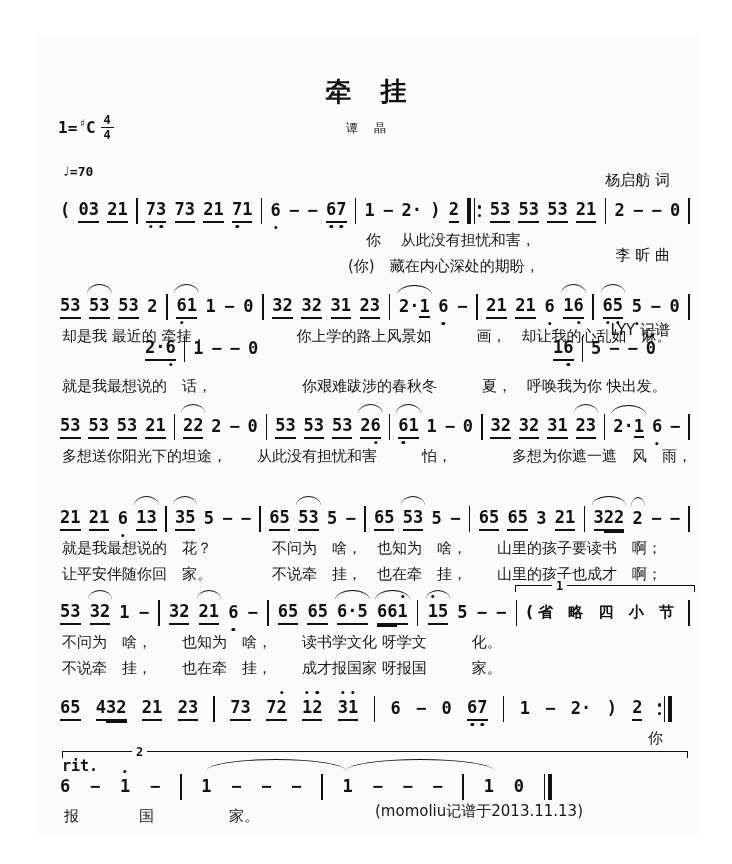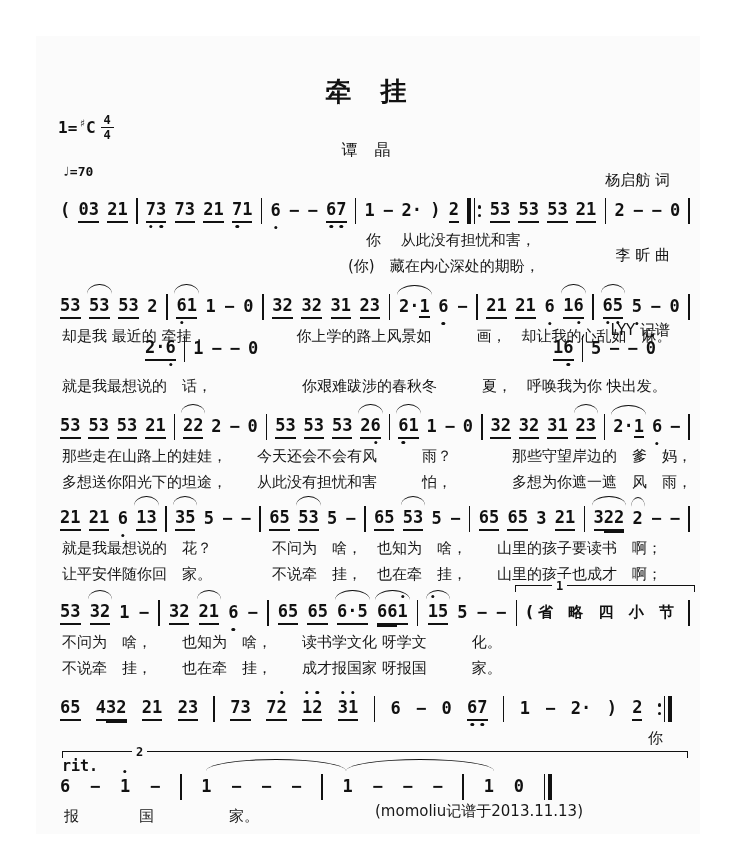--- a/index.html
+++ b/index.html
@@ -2,21 +2,21 @@
 <html><head>
 <meta charset="utf-8">
 <style>
   html,body{margin:0;padding:0}
   body{width:732px;height:864px;background:#fff;font-family:"DejaVu Sans",sans-serif;color:#111}
   .sheet{position:relative;width:732px;height:864px;overflow:hidden}
   .page{position:absolute;left:36px;top:36px;width:664px;height:798px;background:#fbfbfb}
 
   
   .title{position:absolute;top:74px;left:0;width:100%;text-align:center;font-size:26px;font-weight:bold;letter-spacing:10px;text-indent:10px;white-space:pre}
-  .subtitle{position:absolute;top:140px;left:0;width:100%;text-align:center;font-size:16px;letter-spacing:6px;text-indent:6px;white-space:pre}
+  .subtitle{position:absolute;top:120px;left:0;width:100%;text-align:center;font-size:12px;letter-spacing:6px;text-indent:6px;white-space:pre}
   .keysig{position:absolute;left:58px;top:114px;display:flex;align-items:center;font:bold 16px "DejaVu Sans Mono",monospace}
   .keysig .acc{font-size:11px;position:relative;top:-4px;margin-left:2px}
   .frac{display:inline-flex;flex-direction:column;align-items:center;font-size:12px;line-height:12px;margin-left:5px;font-weight:bold}
   .frac .ft{border-bottom:1.4px solid #111;padding:0 3px 1px}
   .frac .fb{padding-top:1px}
   .tempo{position:absolute;left:62px;top:164px;font:bold 13px "DejaVu Sans Mono",monospace}
   .credits{position:absolute;right:62px;top:118px;text-align:right;font-size:15px;line-height:25px;white-space:pre}
 
   
   .line{position:absolute;left:60px}
@@ -620,21 +620,20 @@
           </span>
           <span class="tok">
             <span class="txt">
               <b class="ch">−</b>
             </span>
           </span>
           <span class="bar">
             <i class="tn"></i>
           </span>
         </div>
-        <div class="lyric" style="padding-left: 2px;">那些走在山路上的娃娃，　　今天还会不会有风　　　雨？　　　　那些守望岸边的　爹　妈，</div>
         <div class="lyric" style="padding-left: 2px;">多想送你阳光下的坦途，　　从此没有担忧和害　　　怕，　　　　多想为你遮一遮　风　雨，</div>
       </div>
       <div class="line l4">
         <div class="mrow">
           <span class="tok">
             <span class="txt u1">
               <b class="ch">2</b>
               <b class="ch">1</b>
             </span>
           </span>

